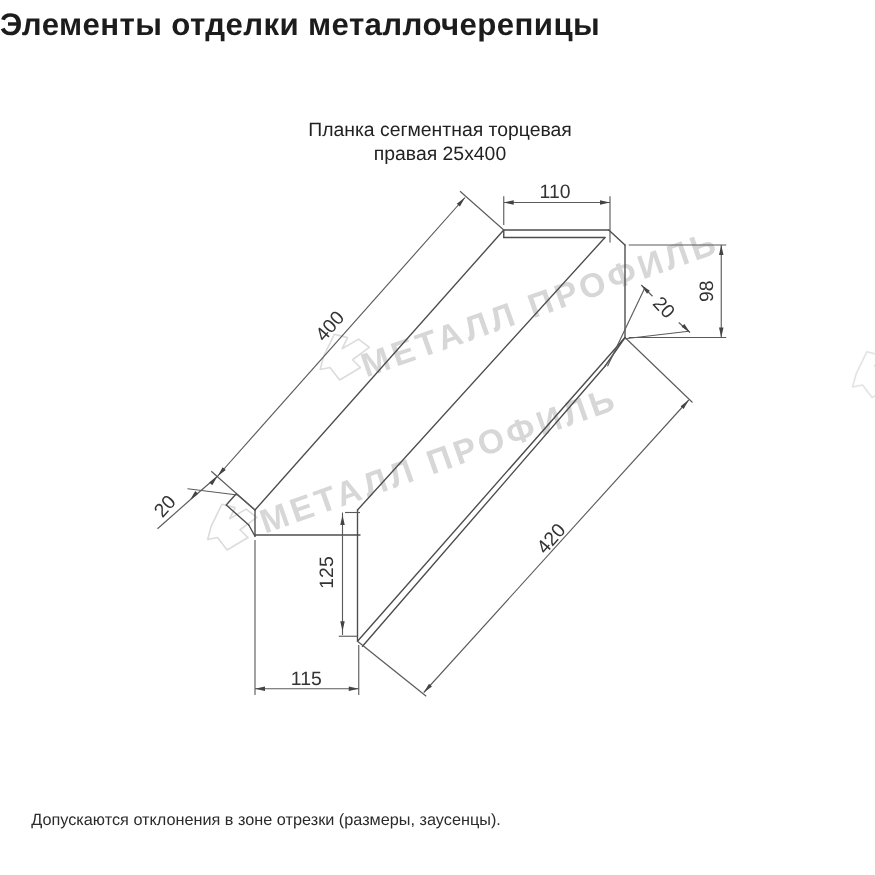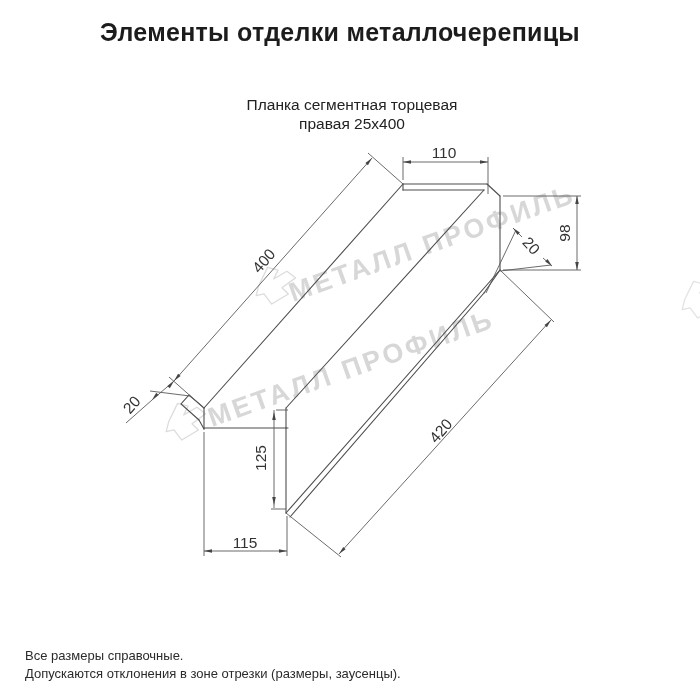--- a/index.html
+++ b/index.html
@@ -1,21 +1,21 @@
 <!DOCTYPE html>
 <html><head>
 <meta charset="utf-8">
 <style>
   html,body{margin:0;padding:0;}
   body{
     width:700px;height:700px;position:relative;background:#ffffff;
     font-family:"Liberation Sans", sans-serif;overflow:hidden;
   }
   .page-title{
-    position:absolute;top:18px;left:0;width:680px;text-align:center;
+    position:absolute;top:6px;left:0;width:680px;text-align:left;
     font-size:25px;font-weight:bold;color:#1c1c1c;letter-spacing:.3px;
   }
   .subtitle{
     position:absolute;top:95px;left:0;width:704px;text-align:center;
     font-size:15.5px;color:#222;line-height:19px;
   }
   .drawing-svg{position:absolute;top:0;left:0;}
   .footer{
     position:absolute;left:25px;top:647px;
     font-size:13px;color:#2b2b2b;line-height:17.5px;
@@ -138,15 +138,14 @@
     <text class="dim" transform="translate(531,246) rotate(47)" y="5">20</text>
     <text class="dim" transform="translate(264,261) rotate(-48.5)" y="5">400</text>
     <text class="dim" transform="translate(132,405) rotate(-48.5)" y="5">20</text>
     <text class="dim" transform="translate(261,458) rotate(-90)" y="5">125</text>
     <text class="dim" transform="translate(245,543)" y="5">115</text>
     <text class="dim" transform="translate(441,431) rotate(-48.5)" y="5">420</text>
   </g>
 </svg>
 
 <div class="footer">
-  <div>Все размеры справочные.</div>
   <div>Допускаются отклонения в зоне отрезки (размеры, заусенцы).</div>
 </div>
 
 </body></html>

